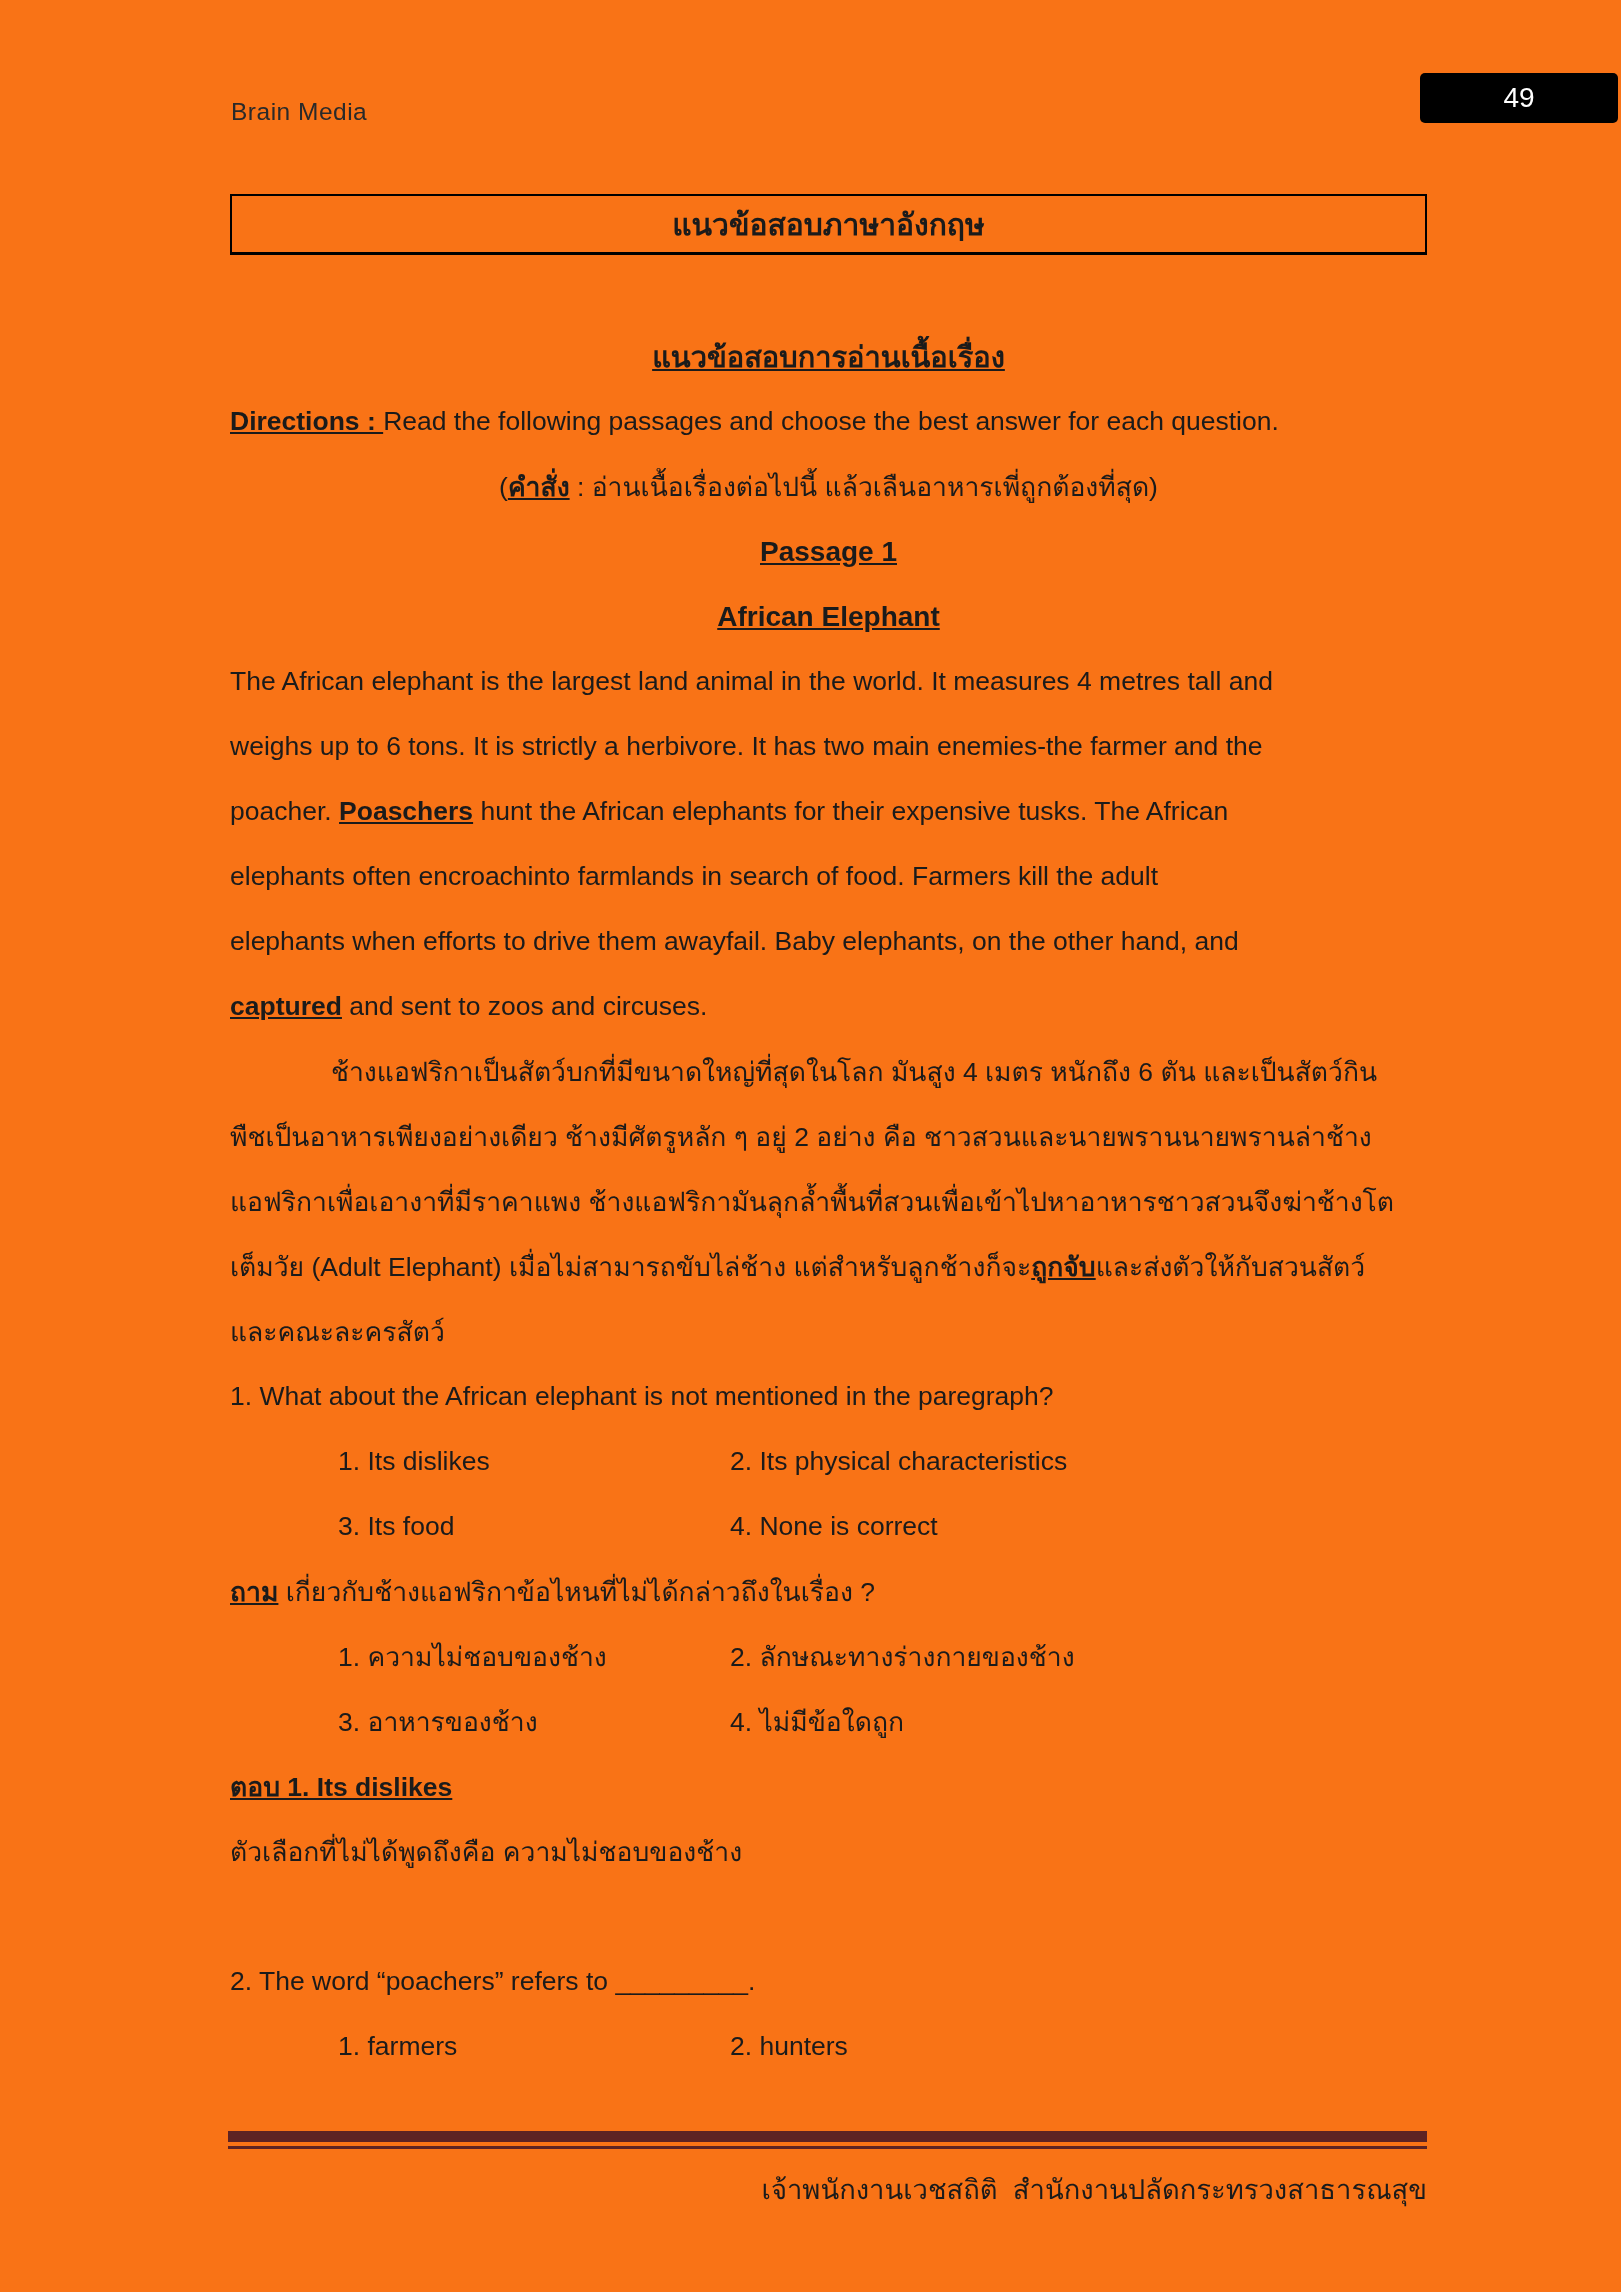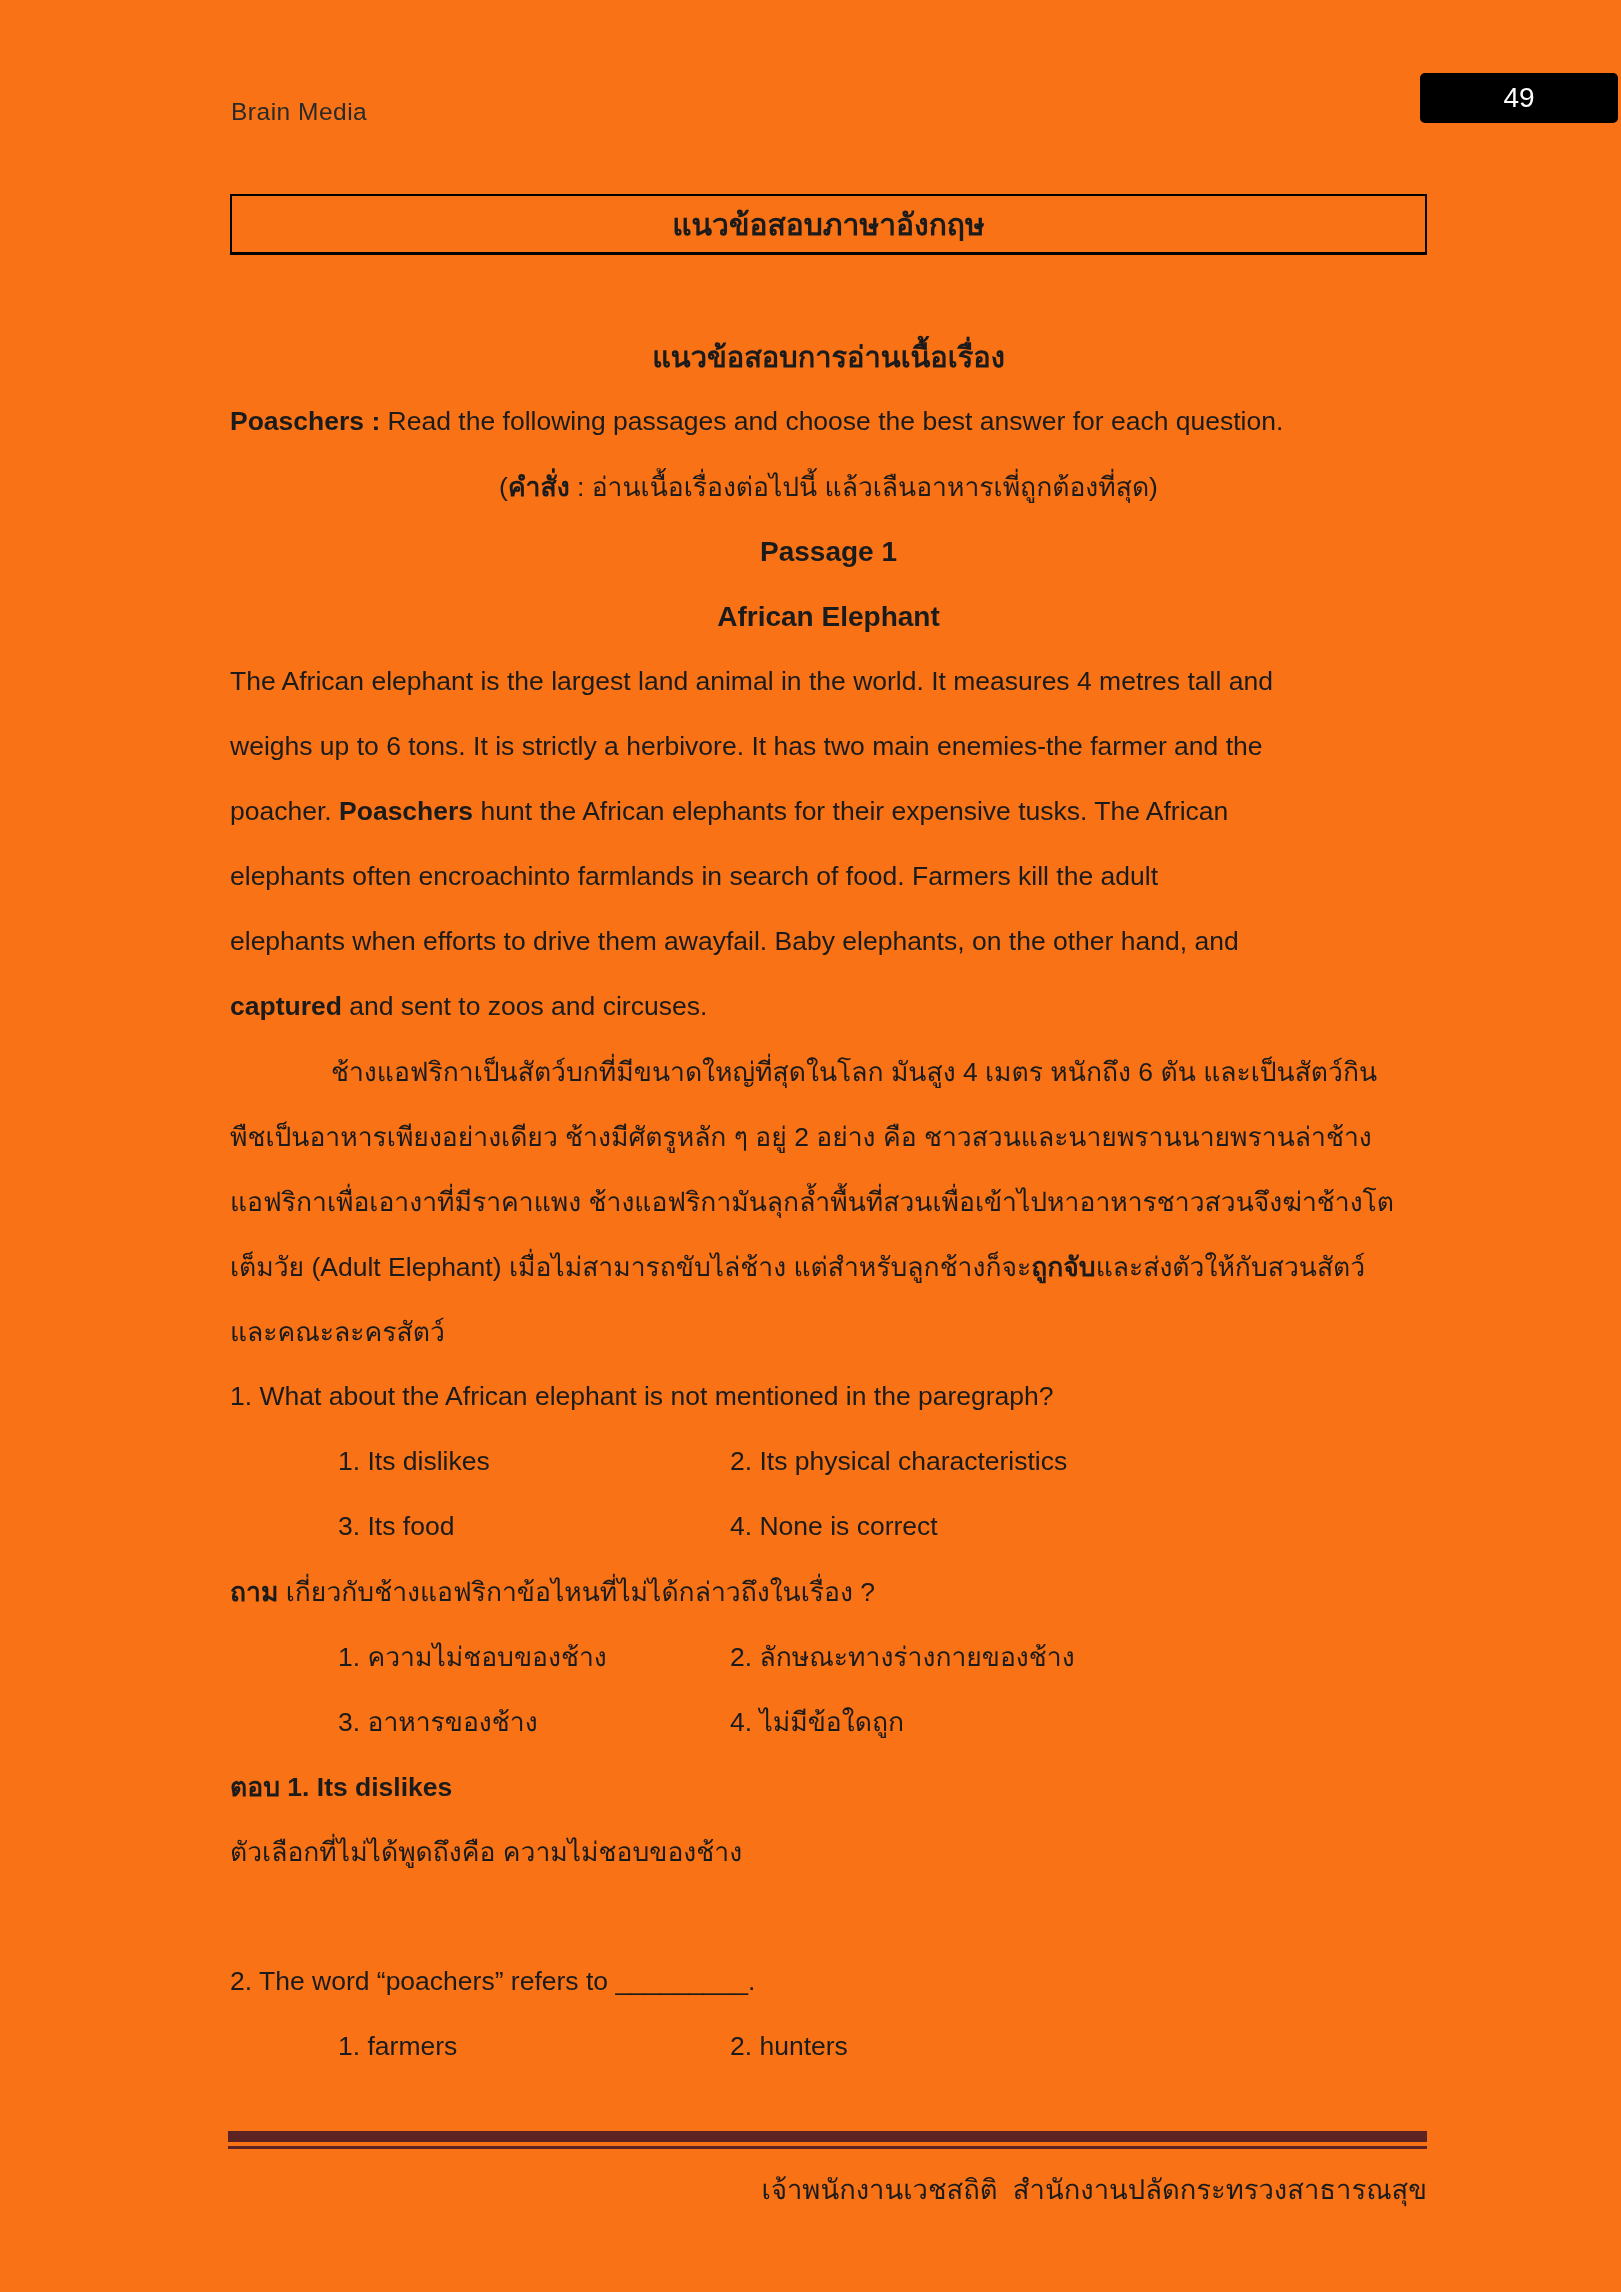--- a/index.html
+++ b/index.html
@@ -35,21 +35,21 @@
     position:absolute; left:230px; top:324px; width:1197px;
   }
   .line {
     position:relative;
     height:65px;
     display:flex; align-items:center;
     white-space:nowrap;
     font-size:26.5px;
   }
   .line.center { justify-content:center; }
-  .line .b { font-weight:bold; }
+  .line .b { font-weight:bold;text-decoration:underline; }
   .line.h { font-size:29px; font-weight:bold; }
   .line.ph { font-size:28px; font-weight:bold; }
   .opt1 { margin-left:108px; }
   .opt2 { position:absolute; left:500px; }
   .footer-rule-thick {
     position:absolute; left:228px; top:2131px;
     width:1199px; height:10.8px; background:#5D2323;
   }
   .footer-rule-thin {
     position:absolute; left:228px; top:2146px;
@@ -74,21 +74,21 @@
 
   <div class="exam-title-box">
     <span>แนวข้อสอบภาษาอังกฤษ</span>
   </div>
 
   <div class="content">
       <div class="line center h">
         <span><span class="b">แนวข้อสอบการอ่านเนื้อเรื่อง</span></span>
       </div>
       <div class="line">
-        <span><span class="b">Poaschers : </span><span>Read the following passages and choose the best answer for each question.</span></span>
+        <span><span class="b">Directions : </span><span>Read the following passages and choose the best answer for each question.</span></span>
       </div>
       <div class="line center">
         <span><span>(</span><span class="b">คำสั่ง</span><span> : อ่านเนื้อเรื่องต่อไปนี้ แล้วเลืนอาหารเพี่ถูกต้องที่สุด)</span></span>
       </div>
       <div class="line center ph">
         <span><span class="b">Passage 1</span></span>
       </div>
       <div class="line center ph">
         <span><span class="b">African Elephant</span></span>
       </div>

